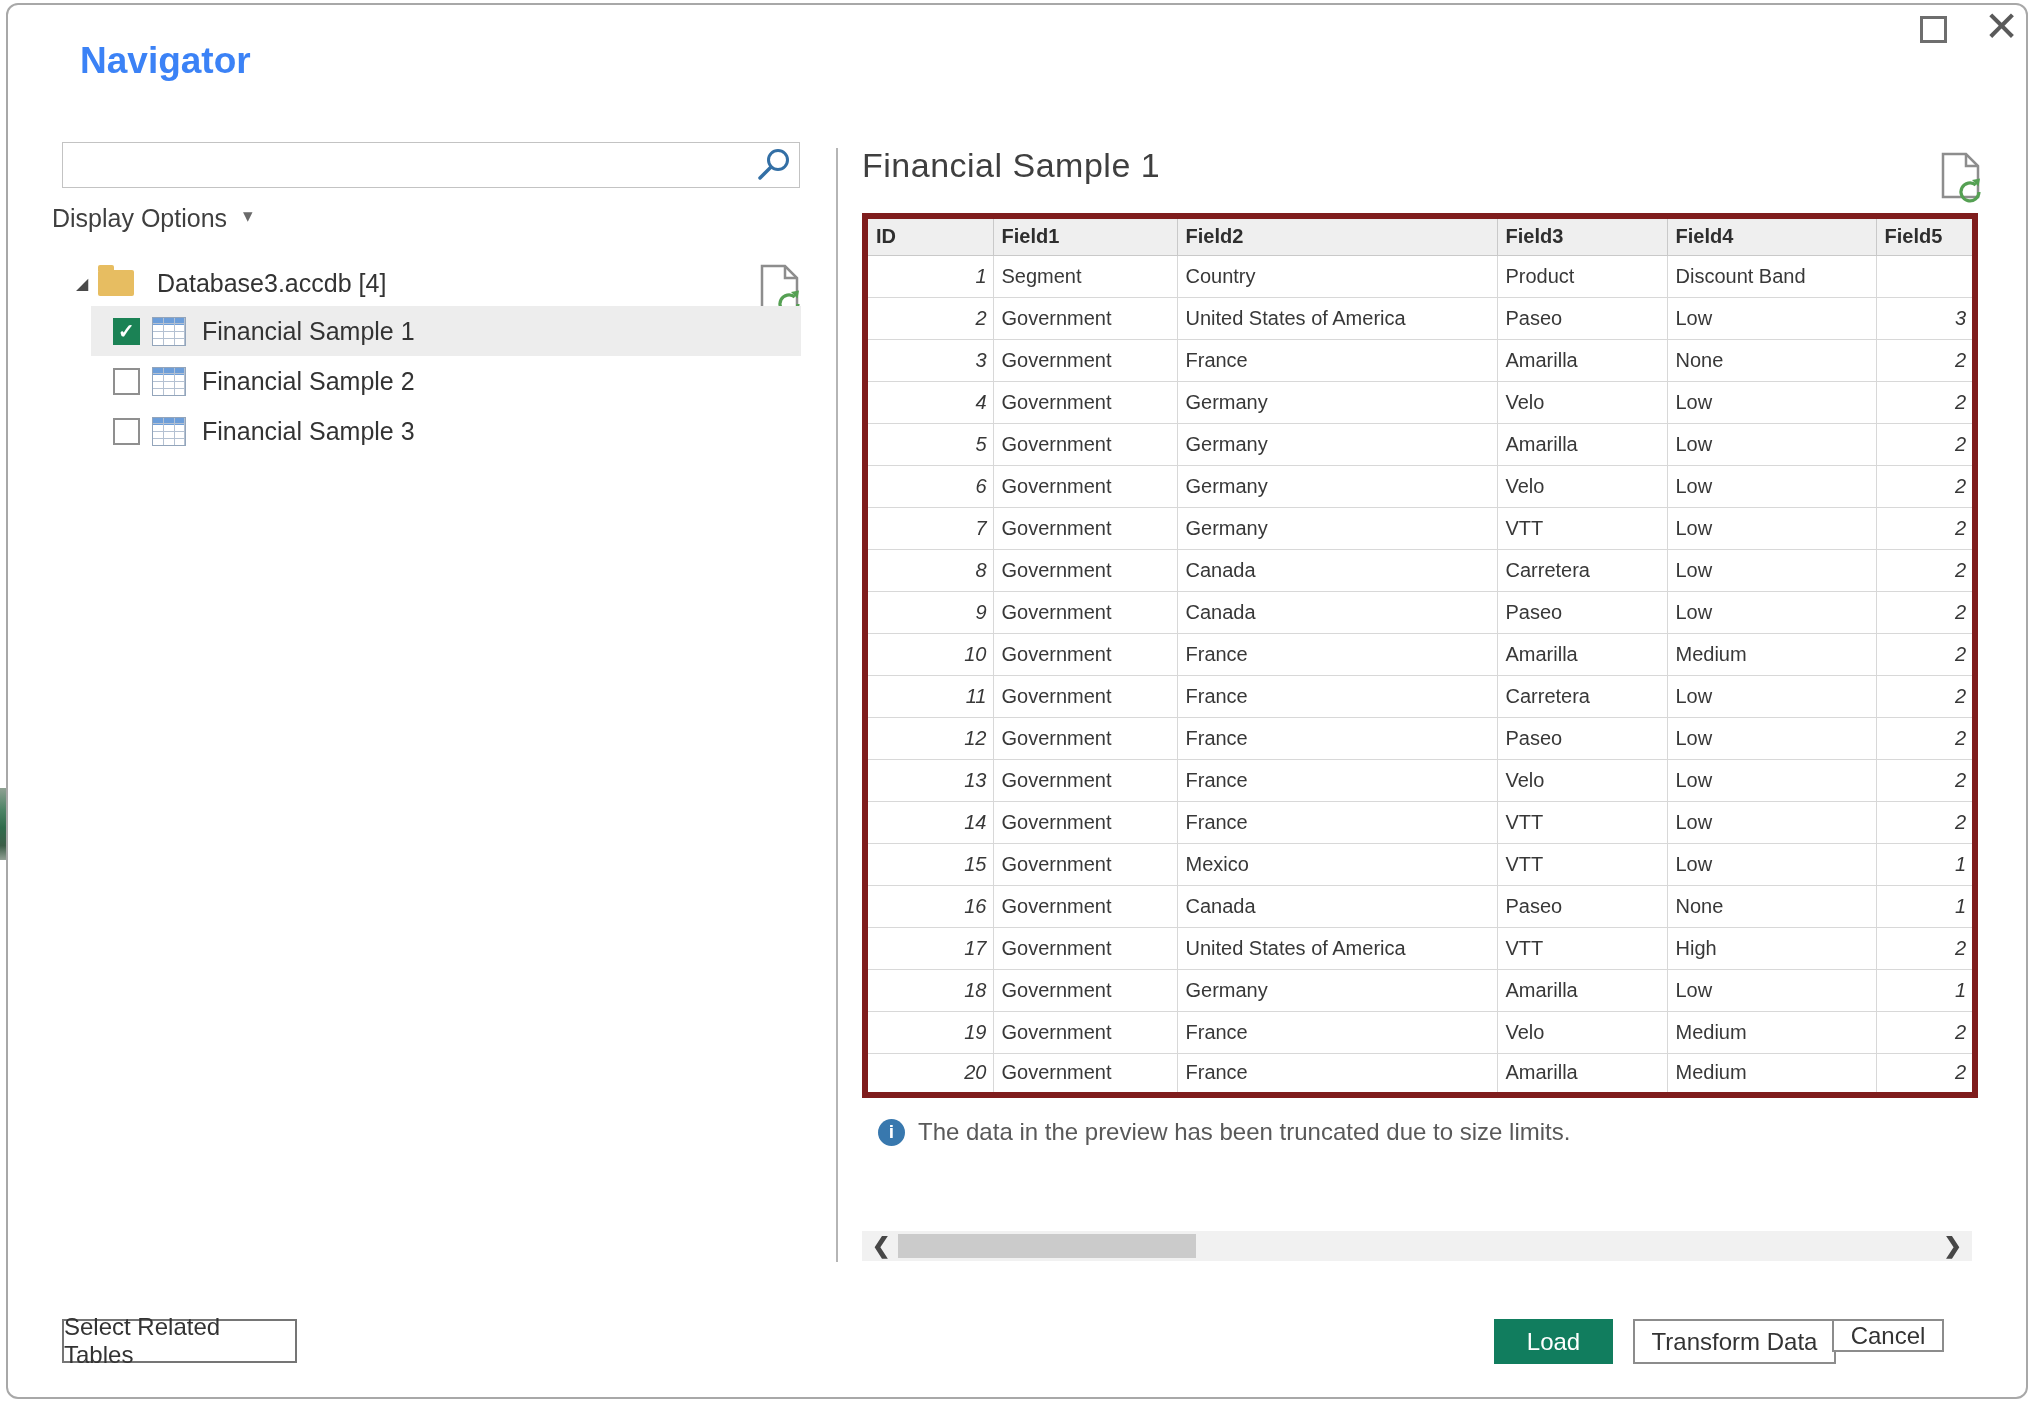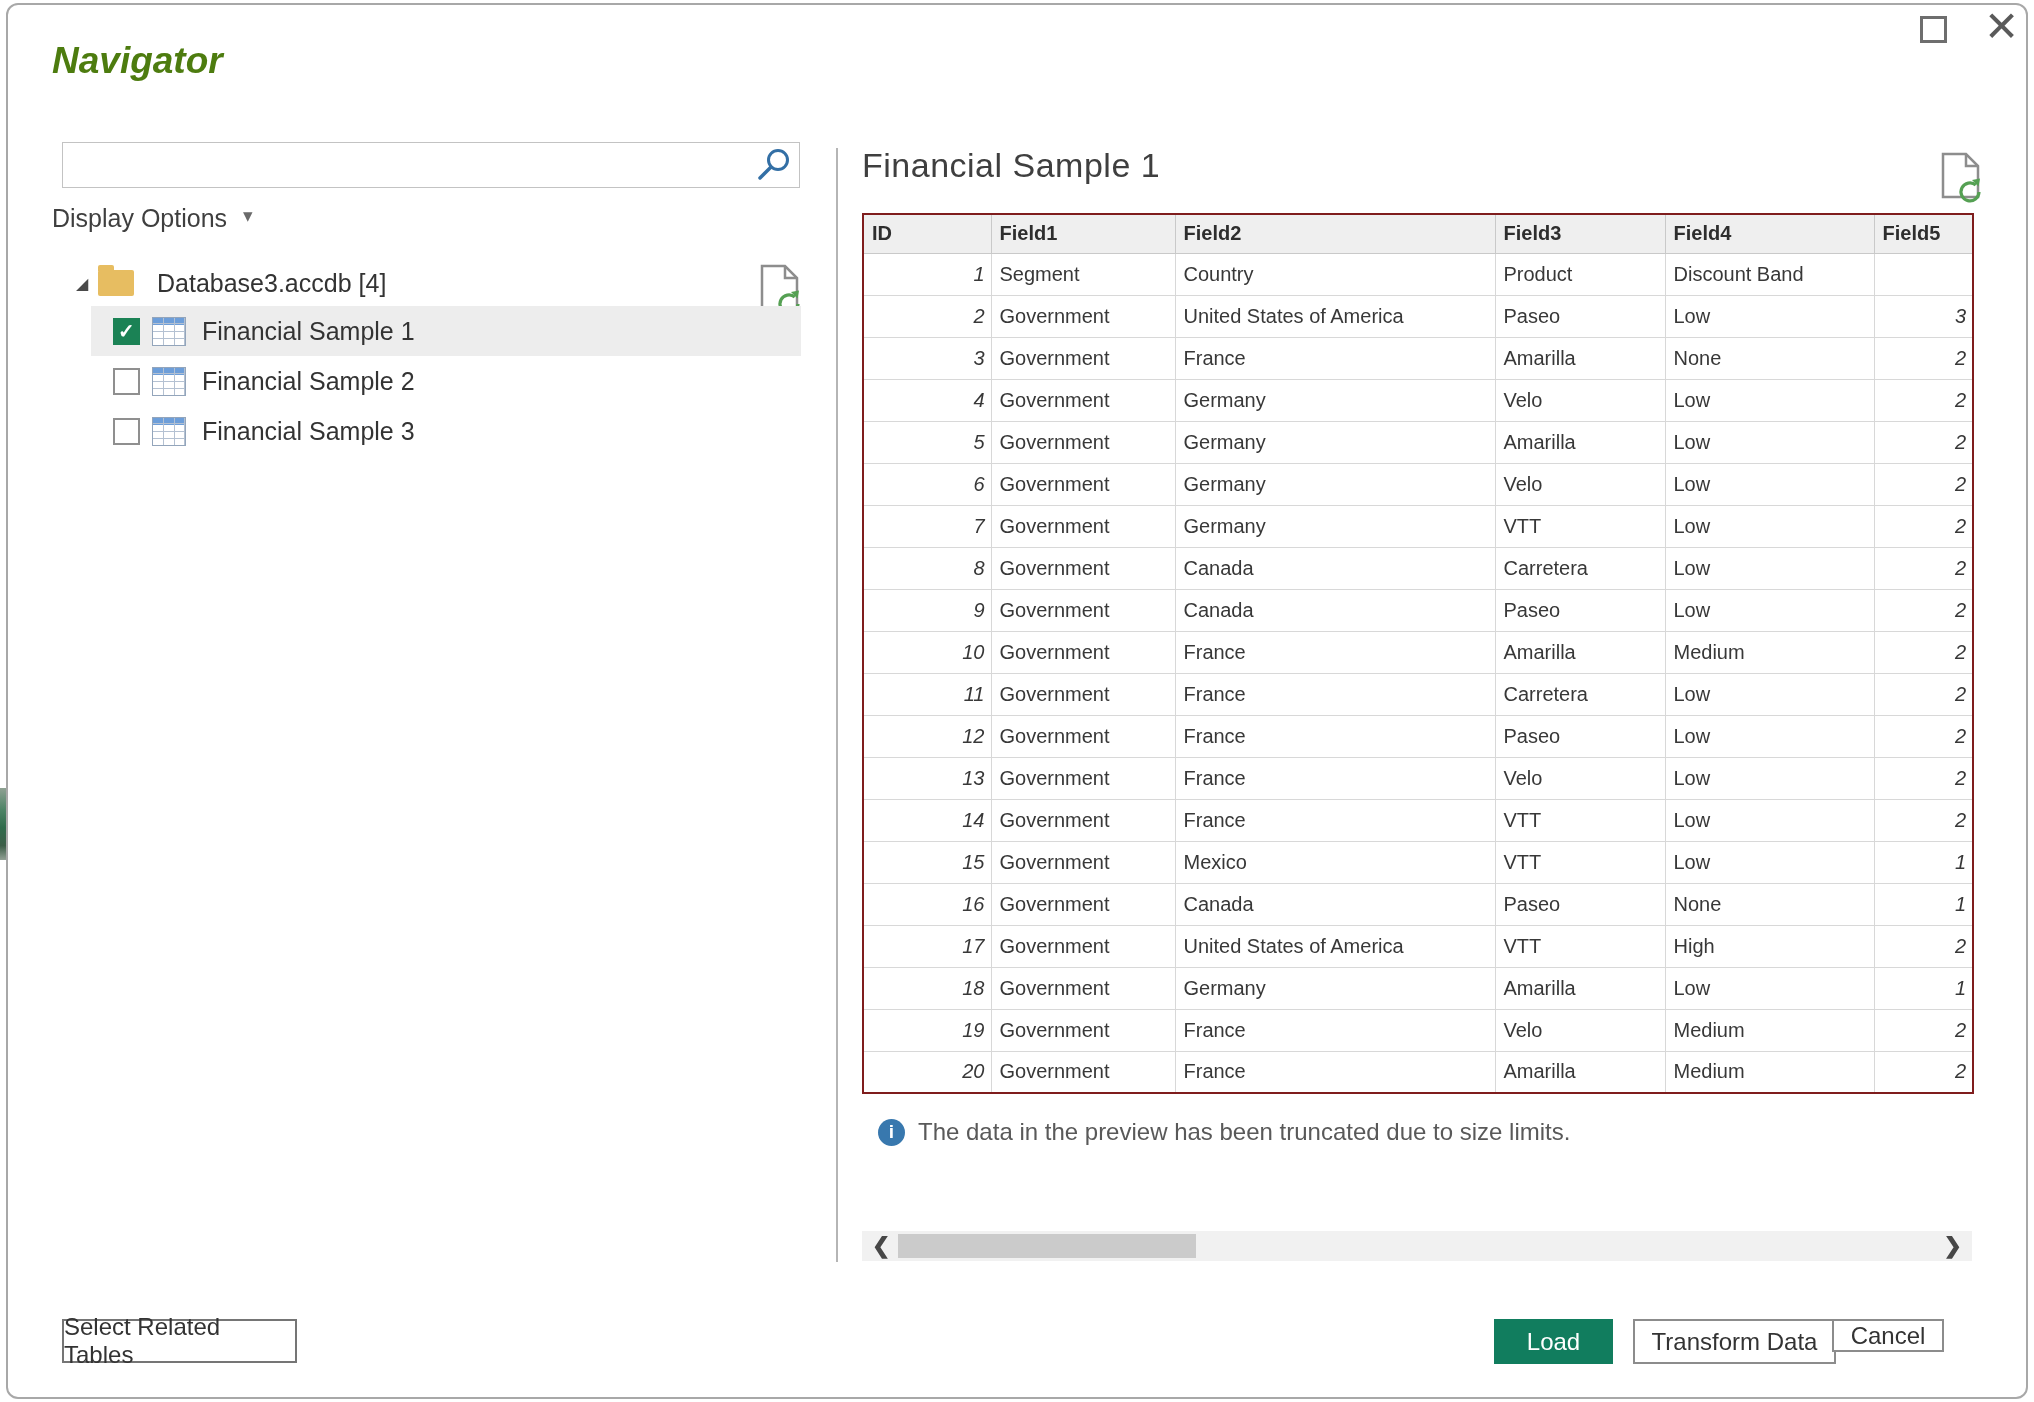--- a/index.html
+++ b/index.html
@@ -9,21 +9,21 @@
   .abs { position:absolute; }
 
   
   .green-sliver { left:0; top:788px; width:7px; height:72px;
     background:linear-gradient(#8fa193 0%, #4d8466 30%, #2f6b4b 55%, #3c5d47 80%, #93a196 100%); }
 
   
   .dialog { left:6px; top:3px; width:2022px; height:1396px; background:#fff;
     border:2px solid #a8a8a8; border-radius:12px; }
 
-  .title { left:52px; top:40px; font-size:37px; font-weight:bold; color:#4d7c0f;font-style:italic; }
+  .title { left:80px; top:40px; font-size:37px; font-weight:bold; color:#3b82f6; }
 
   
   .btn-max { left:1920px; top:16px; width:27px; height:27px; border:3px solid #6e6e6e; background:#fff; cursor:pointer; }
   .btn-close { left:1984px; top:4px; font-size:42px; color:#5a5a5a; line-height:46px; cursor:pointer; }
 
   
   .search { left:62px; top:142px; width:738px; height:46px; border:1px solid #c3c3c3; background:#fff; }
   .search input { width:100%; height:100%; border:none; outline:none; font-size:24px; padding:0 52px 0 10px;
     font-family:"Liberation Sans", sans-serif; color:#333; background:transparent; }
   .search .mag { position:absolute; right:4px; top:3px; width:44px; height:38px; cursor:pointer; }
@@ -66,21 +66,21 @@
   .preview-table-wrap { left:862px; top:213px; width:1110px; }
   table.preview { border-collapse:collapse; table-layout:fixed; width:1110px; font-size:20px; color:#383838; }
   table.preview col.c0 { width:128px; } table.preview col.c1 { width:184px; }
   table.preview col.c2 { width:320px; } table.preview col.c3 { width:170px; }
   table.preview col.c4 { width:209px; } table.preview col.c5 { width:99px; }
   table.preview th, table.preview td { border:1px solid #d8d8d8; padding:0 8px; height:42px;
     overflow:hidden; white-space:nowrap; text-align:left; }
   table.preview thead th { background:#efefef; font-weight:bold; color:#2e2e2e; height:39px;
     border-color:#c9c9c9; }
   table.preview td.num { text-align:right; font-style:italic; padding-right:6px; }
-  table.preview { border:2px solid #7f1d1d;padding-left:48px; }
+  table.preview { border:6px solid #7f1d1d;padding-left:48px; }
 
   
   .notice { left:878px; top:1118px; display:flex; align-items:center; }
   .info-icon { width:27px; height:27px; border-radius:50%; background:var(--info-blue,#3878ae); color:#fff;
     font-size:19px; font-weight:bold; display:flex; align-items:center; justify-content:center; font-style:normal; }
   .notice-text { margin-left:13px; font-size:24px; color:#595959; }
 
   
   .scrollbar { left:862px; top:1231px; width:1110px; height:30px; background:#f1f1f1; cursor:pointer; }
   .scroll-arrow { position:absolute; top:0; height:30px; line-height:30px; font-size:22px; font-weight:bold;

